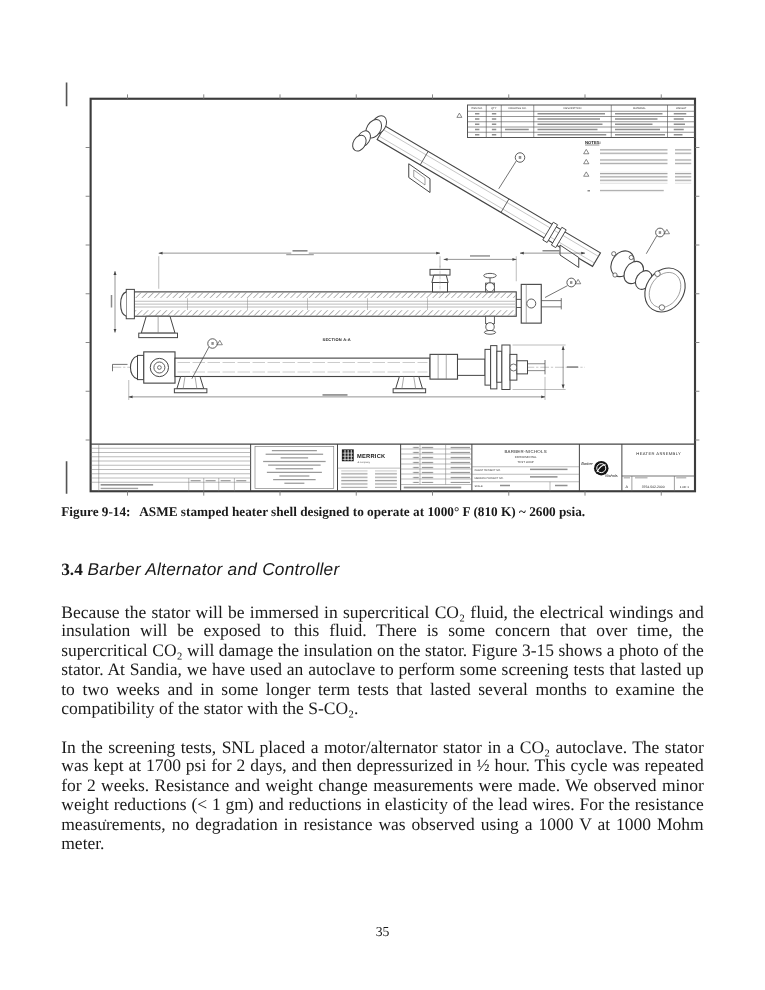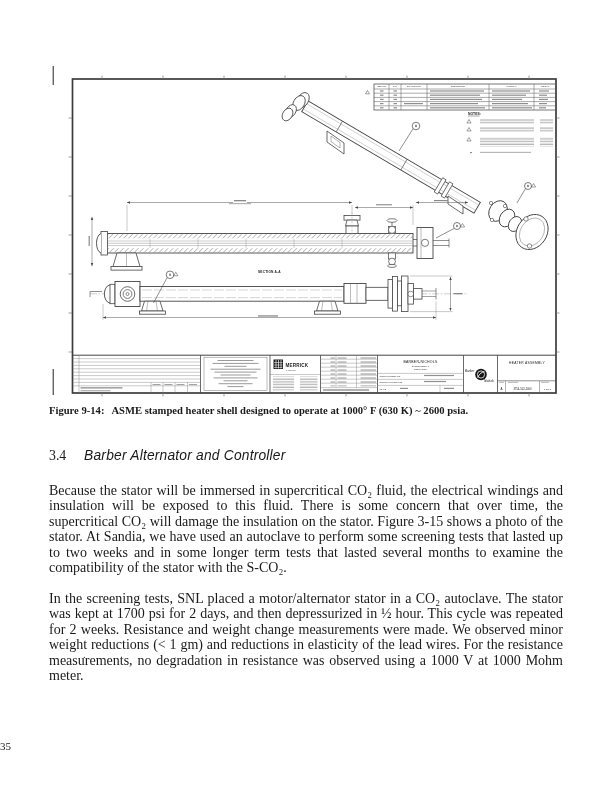--- a/index.html
+++ b/index.html
@@ -4,28 +4,28 @@
 <style>
   html,body { margin:0; padding:0; background:#e8e8e8; }
   .page { position:relative; width:612px; height:792px; background:#ffffff; margin:0 auto;
           font-family:"Liberation Serif","DejaVu Serif",serif; color:#1a1a1a; overflow:hidden; }
   .drawing-svg { position:absolute; left:45px; top:60px; width:530px; height:345px; }
   .caption { position:absolute; left:49px; top:404px; width:516px; font-weight:bold;
              font-size:10.6px; line-height:13.5px; }
   .caption .cap-label { margin-right:7px; }
   .heading { position:absolute; left:49px; top:448px; font-size:13.8px;
              font-family:"Liberation Sans","DejaVu Sans",sans-serif; }
-  .hnum  { font-family:"Liberation Serif","DejaVu Serif",serif; font-weight:normal; margin-right:14px; }
+  .hnum  { font-family:"Liberation Serif","DejaVu Serif",serif; font-weight:bold; }
   .htitle{ font-style:italic; letter-spacing:0.2px; }
   p.body { position:absolute; left:49px; width:514px; margin:0; text-align:justify;
            font-size:14px; line-height:15.45px; }
   .p1 { top:483px; }
   .p2 { top:591px; }
   .stray { position:absolute; left:83px; top:648px; font-size:11px; color:#44445a; }
-  .pagenum { position:absolute; left:0; top:740px; width:612px; font-size:11px; }
+  .pagenum { position:absolute; left:0; top:740px; width:612px; text-align:center; font-size:11px; }
   svg text { font-family:"Liberation Sans","DejaVu Sans",sans-serif; }
 </style>
 </head>
 <body>
 
 <div class="page">
 
   <svg class="drawing-svg" viewBox="45 60 530 345" xmlns="http://www.w3.org/2000/svg">
     <defs>
       <pattern id="hatch" width="3.5" height="3.5" patternUnits="userSpaceOnUse" patternTransform="rotate(45)">
@@ -392,21 +392,21 @@
             <rect x="541" y="381.8" width="8" height="0.9"></rect>
         </g>
         <text x="501.5" y="390.2" font-size="3" fill="#222" text-anchor="middle" stroke="none">A</text>
         <text x="522.5" y="390.2" font-size="2.7" fill="#222" text-anchor="middle" stroke="none">3754-502-2000</text>
         <text x="547.5" y="390" font-size="2.4" fill="#222" text-anchor="middle" stroke="none">1 OF 1</text>
       </g>
     </g>
   </svg>
 
   <div class="caption">
-    <span class="cap-label">Figure 9-14:</span><span>ASME stamped heater shell designed to operate at 1000° F (630 K) ~ 2600 psia.</span>
+    <span class="cap-label">Figure 9-14:</span><span>ASME stamped heater shell designed to operate at 1000° F (810 K) ~ 2600 psia.</span>
   </div>
 
   <div class="heading">
     <span class="hnum">3.4</span>
     <span class="htitle">Barber Alternator and Controller</span>
   </div>
 
   <p class="body p1">Because the stator will be immersed in supercritical CO₂ fluid, the electrical windings and insulation will be exposed to this fluid.  There is some concern that over time, the supercritical CO₂ will damage the insulation on the stator. Figure 3-15  shows a photo of the stator. At Sandia, we have used an autoclave to perform some screening tests that lasted up to two weeks and in some longer term tests that lasted several months to examine the compatibility of the stator with the S-CO₂.</p>
   <p class="body p2">In the screening tests, SNL placed a motor/alternator stator in a CO₂ autoclave. The stator was kept at 1700 psi for 2 days, and then depressurized in ½ hour.  This cycle was repeated for 2 weeks. Resistance and weight change measurements were made.  We observed minor weight reductions (&lt; 1 gm) and reductions in elasticity of the lead wires.  For the resistance measurements, no degradation in resistance was observed using a 1000 V at 1000 Mohm meter.</p>
 

